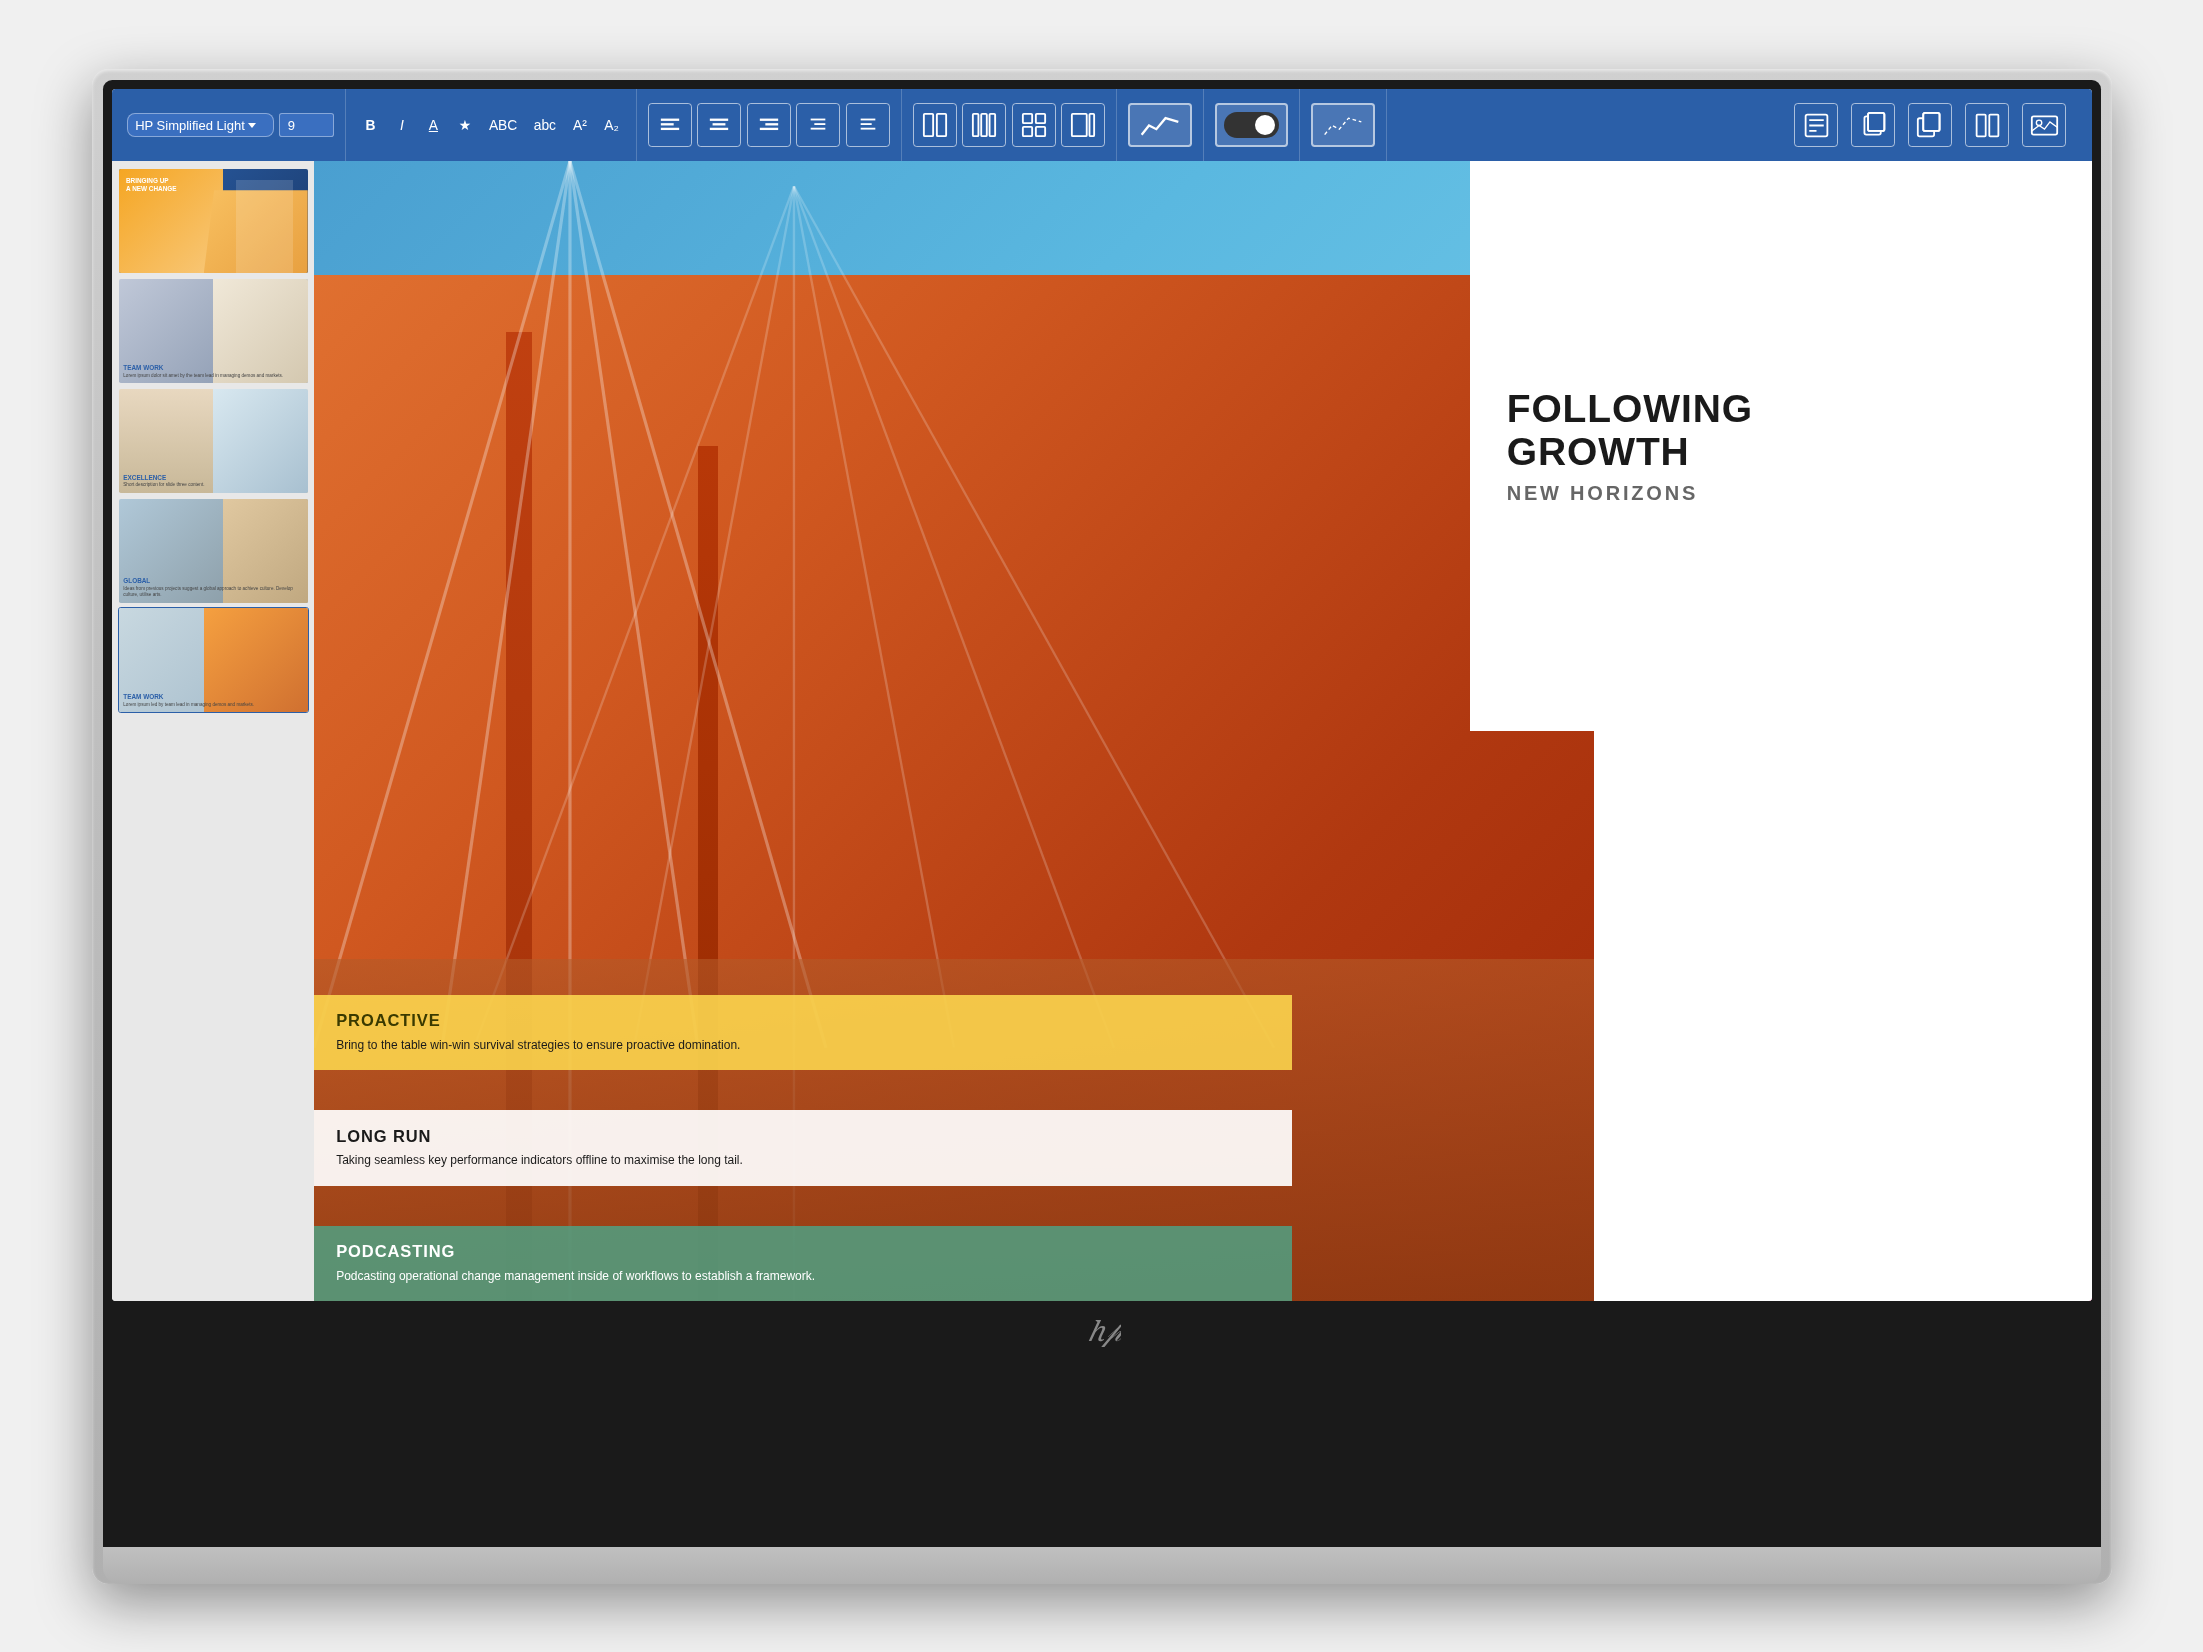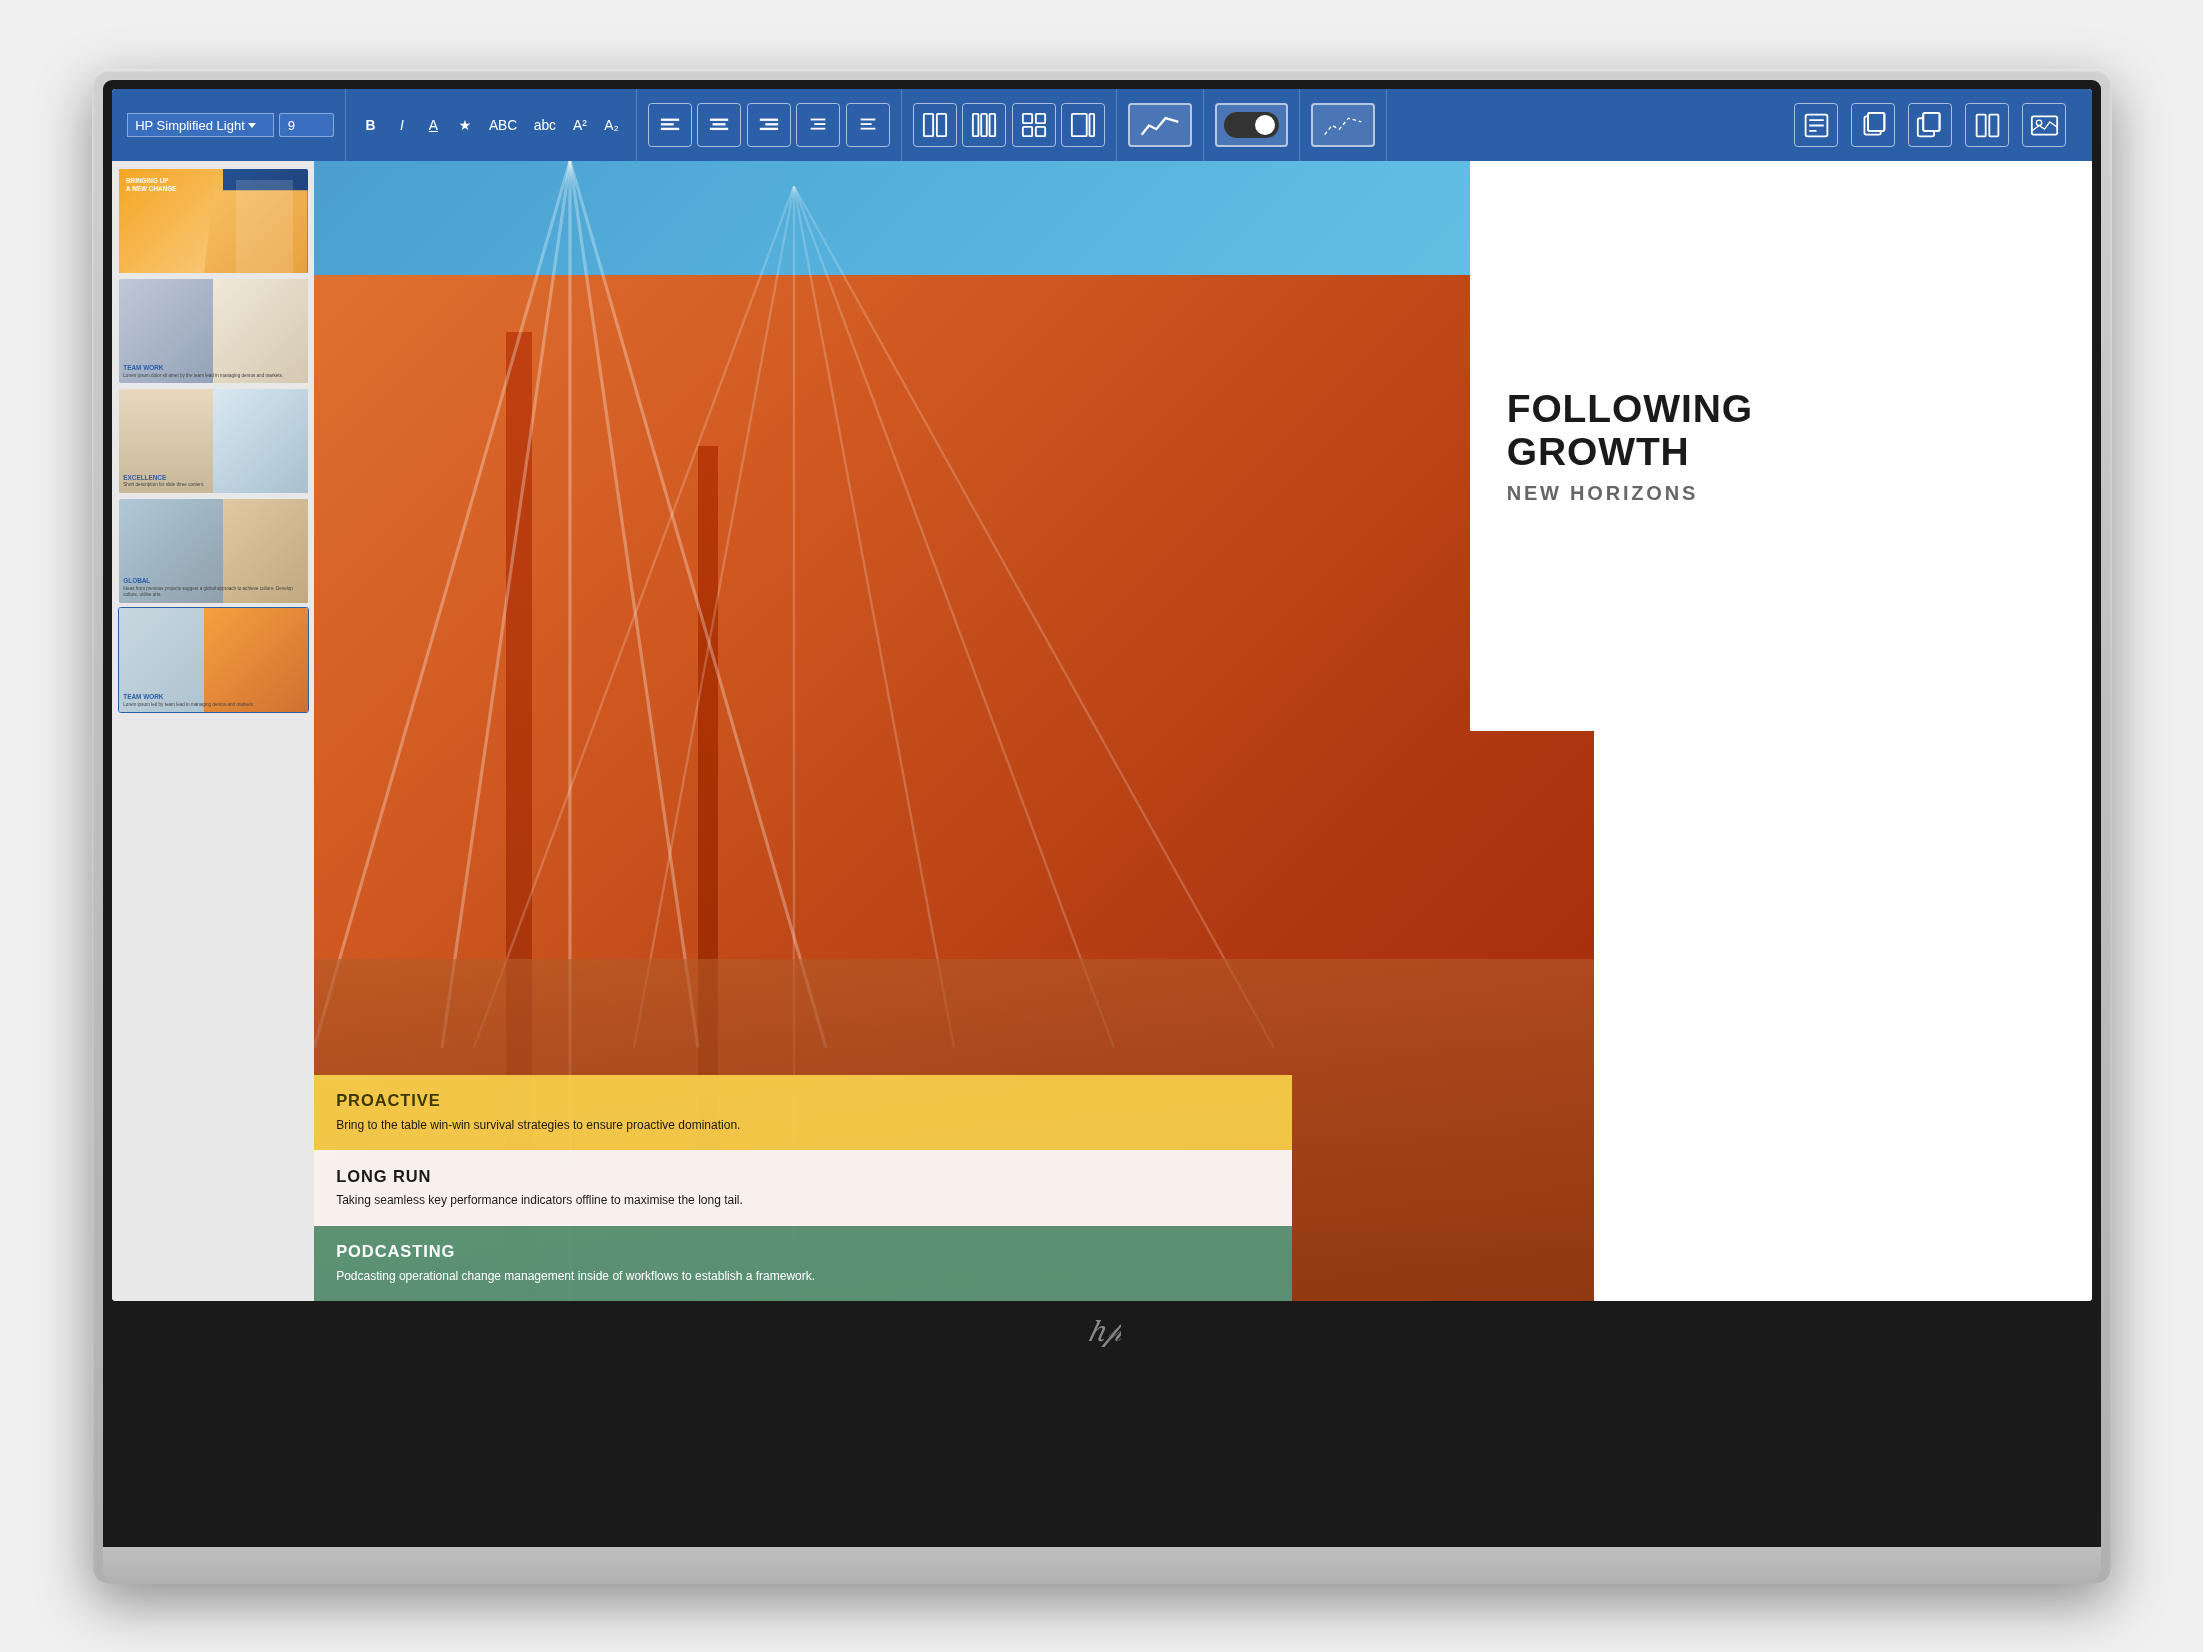--- a/index.html
+++ b/index.html
@@ -77,21 +77,21 @@
     .toolbar-section:last-child {
       border-right: none;
     }
 
     .font-selector {
       background: #3a6fc0;
       border: 0.9px solid rgba(255,255,255,0.4);
       color: white;
       font-size: 13px;
       padding: 3.7px 7.3px;
-      border-radius: 0;
+      border-radius: 8px;
       display: flex;
       align-items: center;
       gap: 3.7px;
       min-width: 147px;
     }
 
     .font-selector .arrow {
       width: 0; height: 0;
       border-left: 4.6px solid transparent;
       border-right: 4.6px solid transparent;
@@ -269,20 +269,21 @@
       background: rgba(255,255,255,0.0);
       display: flex;
       flex-direction: column;
       justify-content: flex-end;
     }
 
     .content-box {
       padding: 16.5px 22px;
       margin-bottom: 0;
       position: relative;
+      margin-top: 40px;
     }
 
     .content-box-label {
       font-size: 16.5px;
       font-weight: 800;
       text-transform: uppercase;
       letter-spacing: 0.9px;
       margin-bottom: 5.5px;
     }
 

